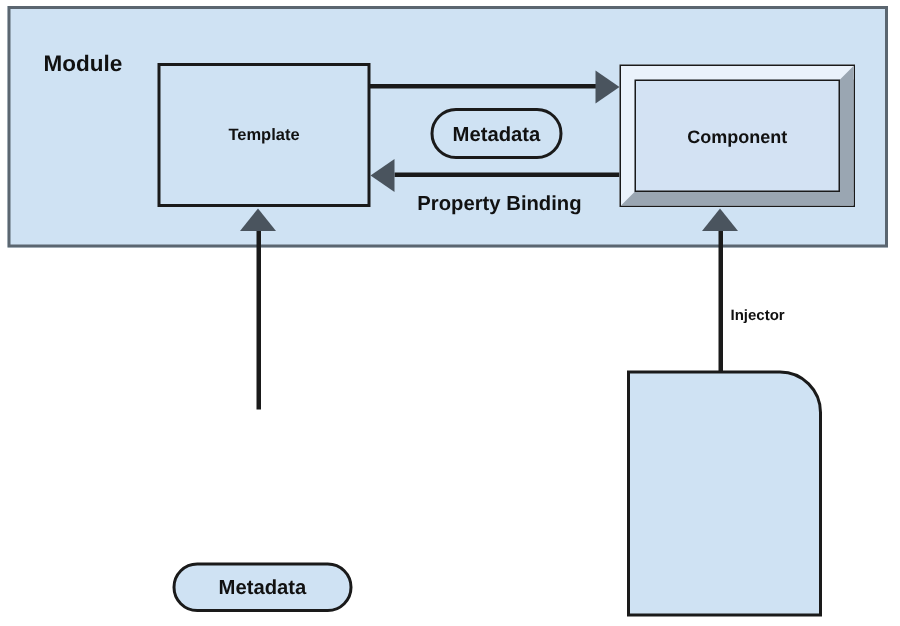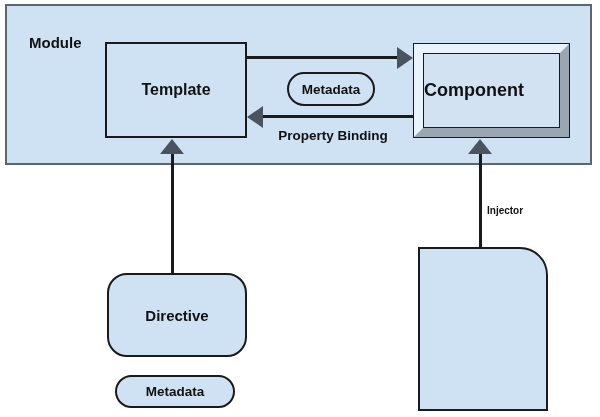--- a/index.html
+++ b/index.html
@@ -33,21 +33,21 @@
   
   .node {
     position: absolute;
     display: flex; align-items: center; justify-content: center;
     background: var(--node-fill, #cfe2f3);
     border: 2px solid var(--node-border, #1a1a1a);
     font-weight: bold;
   }
   .template-node {
     left: 105px; top: 42px; width: 142px; height: 96px;
-    font-size: 16px;
+    font-size: 11px;
   }
   .directive-node {
     left: 107px; top: 273px; width: 140px; height: 84px;
     border-radius: 20px;
     font-size: 15px;
   }
   .metadata-pill-top {
     left: 287px; top: 72px; width: 88px; height: 34px;
     border-radius: 17px;
     font-size: 13.5px;
@@ -67,24 +67,24 @@
   }
   .component-bevel {
     position: absolute; inset: 0;
     border-style: solid;
     border-width: 9px;
     border-color: var(--bevel-light, #eaf2fb) var(--bevel-dark, #9aa6b2)
                   var(--bevel-dark, #9aa6b2) var(--bevel-light, #eaf2fb);
   }
   .component-inner {
     position: absolute; inset: 0;
-    display: flex; align-items: center; justify-content: flex-start;
+    display: flex; align-items: center; justify-content: center;
     border: 1.5px solid var(--node-border, #1a1a1a);
     background: var(--component-inner-fill, #d3e2f3);
-    font-size: 18px; font-weight: bold;
+    font-size: 12px; font-weight: bold;
   }
 
   
   .service-card {
     position: absolute;
     left: 418px; top: 247px; width: 130px; height: 164px;
     background: var(--node-fill, #cfe2f3);
     border: 2px solid var(--node-border, #1a1a1a);
     border-radius: 0 28px 0 0;
   }
@@ -176,21 +176,18 @@
 
   <div class="edge-line line-directive"></div>
   <div class="arrowhead arrow-up-directive"></div>
 
   <div class="edge-line line-injector"></div>
   <div class="arrowhead arrow-up-injector"></div>
   <div class="edge-label label-injector">Injector</div>
 
   <div class="service-card"></div>
 
-  <div class="node directive-node">
-    <span>Directive</span>
-  </div>
 
   <div class="node metadata-pill-bottom">
     <span>Metadata</span>
   </div>
 
 </div>
 
 </body></html>

